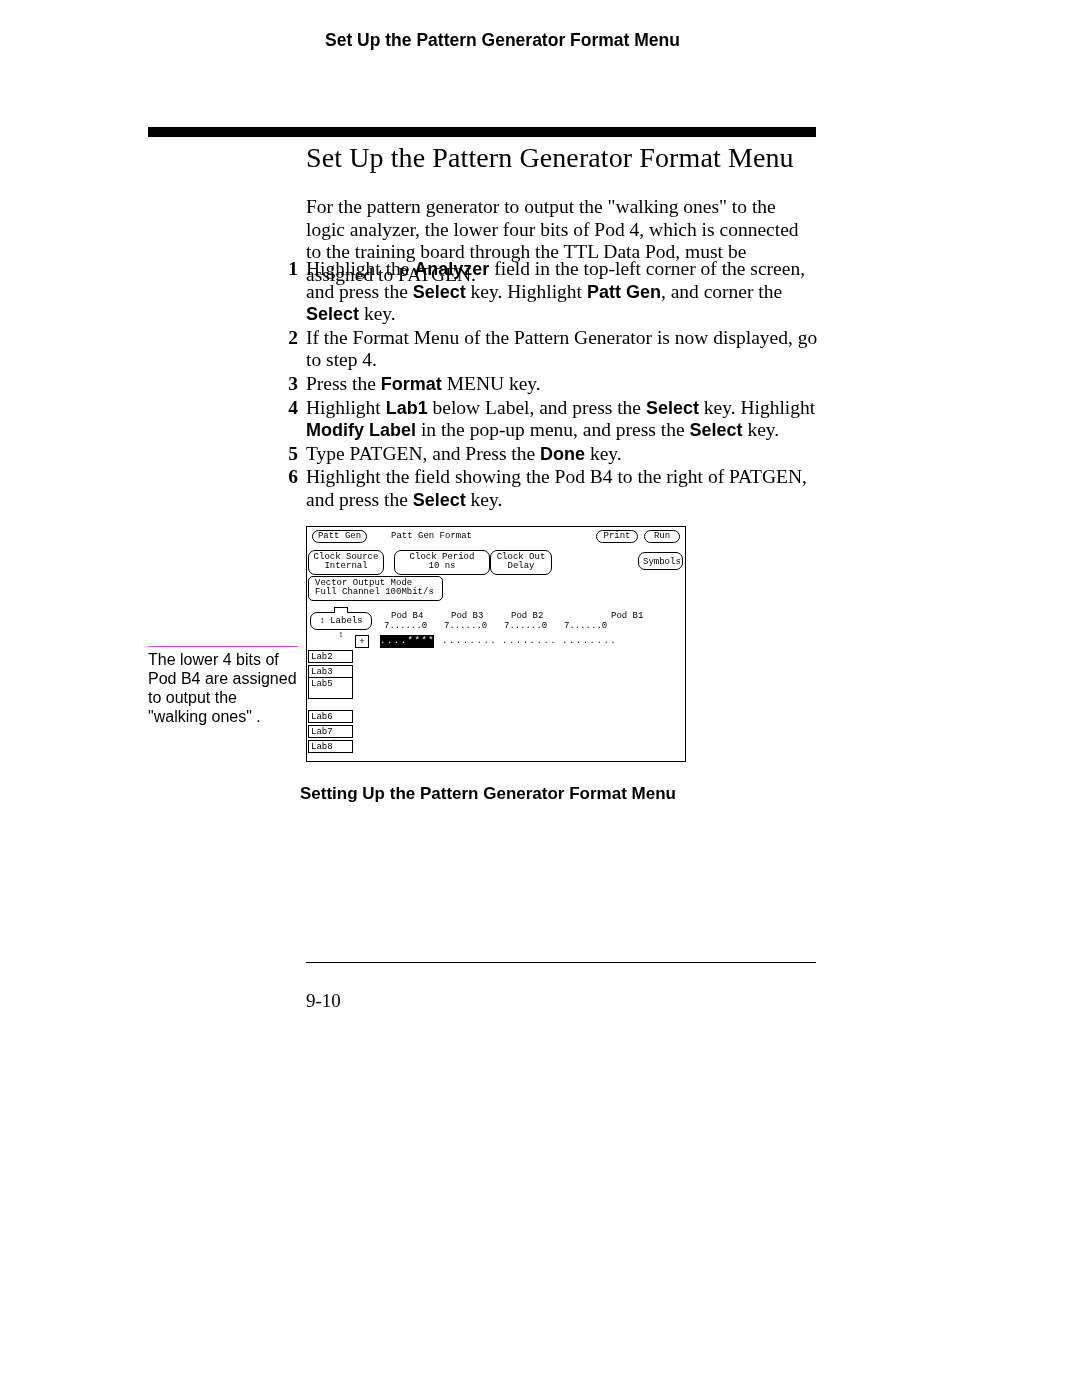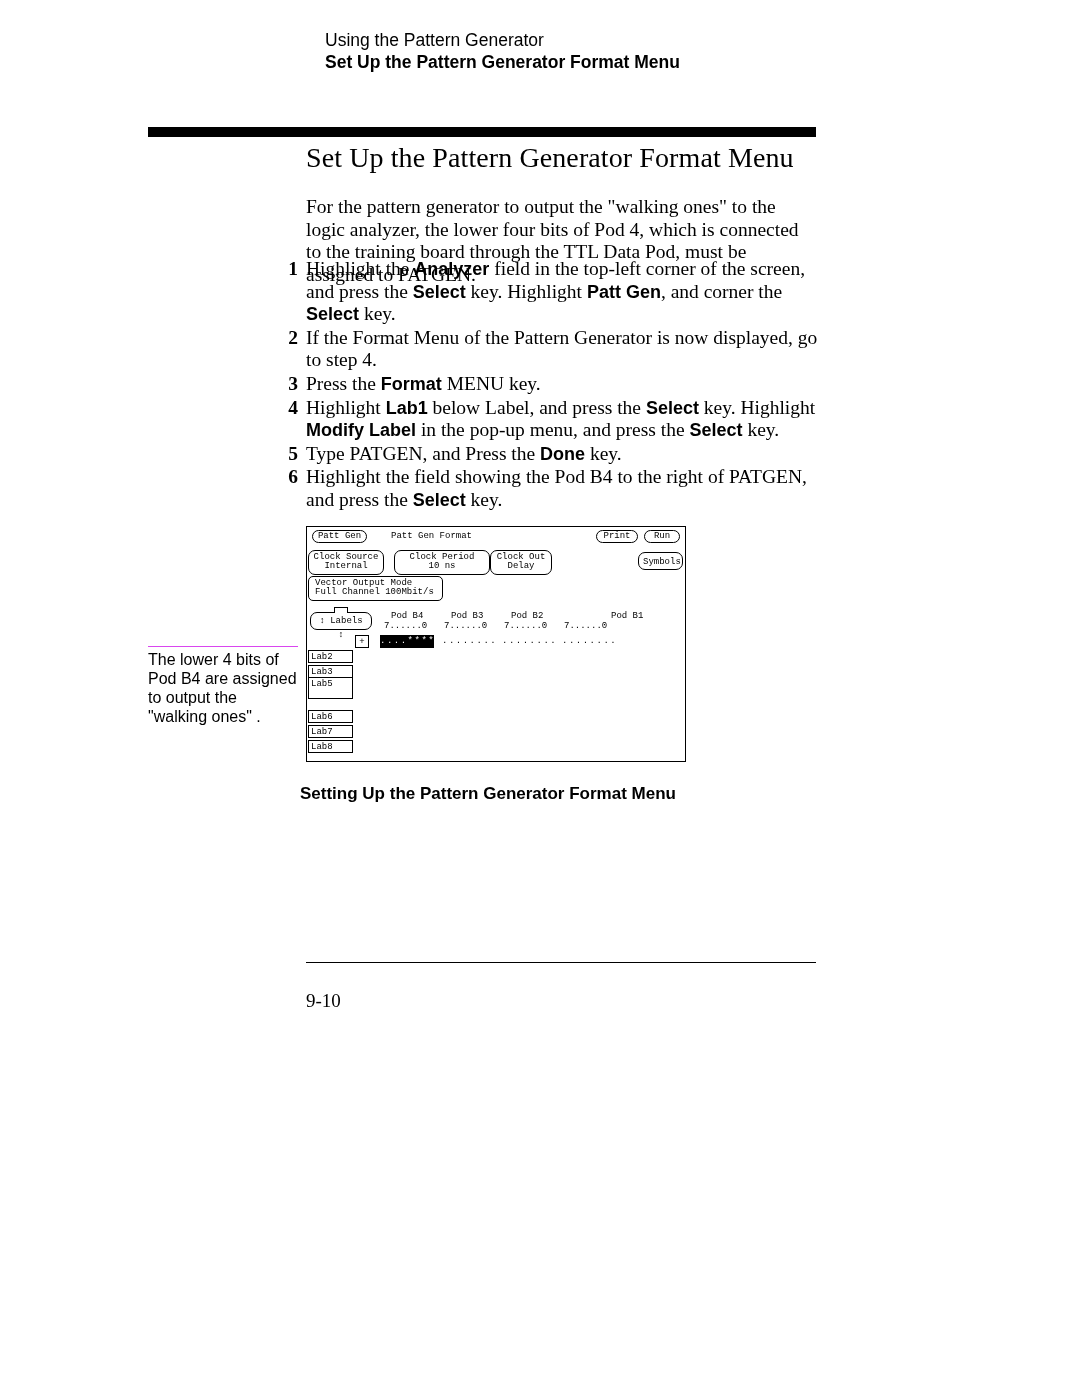--- a/index.html
+++ b/index.html
@@ -160,21 +160,20 @@
     width: 510px;
     border-top: 1.2px solid #000;
   }
 </style>
 </head>
 <body>
 
 <div class="page">
 
   <div class="running-head">
-    <div>Using the Pattern Generator</div>
     <div class="line2">Set Up the Pattern Generator Format Menu</div>
   </div>
 
   <div class="top-rule"></div>
   <div class="thin-rule"></div>
 
   <div class="heading">Set Up the Pattern Generator Format Menu</div>
 
   <div class="intro">For the pattern generator to output the "walking ones" to the logic analyzer, the lower four bits of Pod 4, which is connected to the training board through the TTL Data Pod, must be assigned to PATGEN.</div>
 

